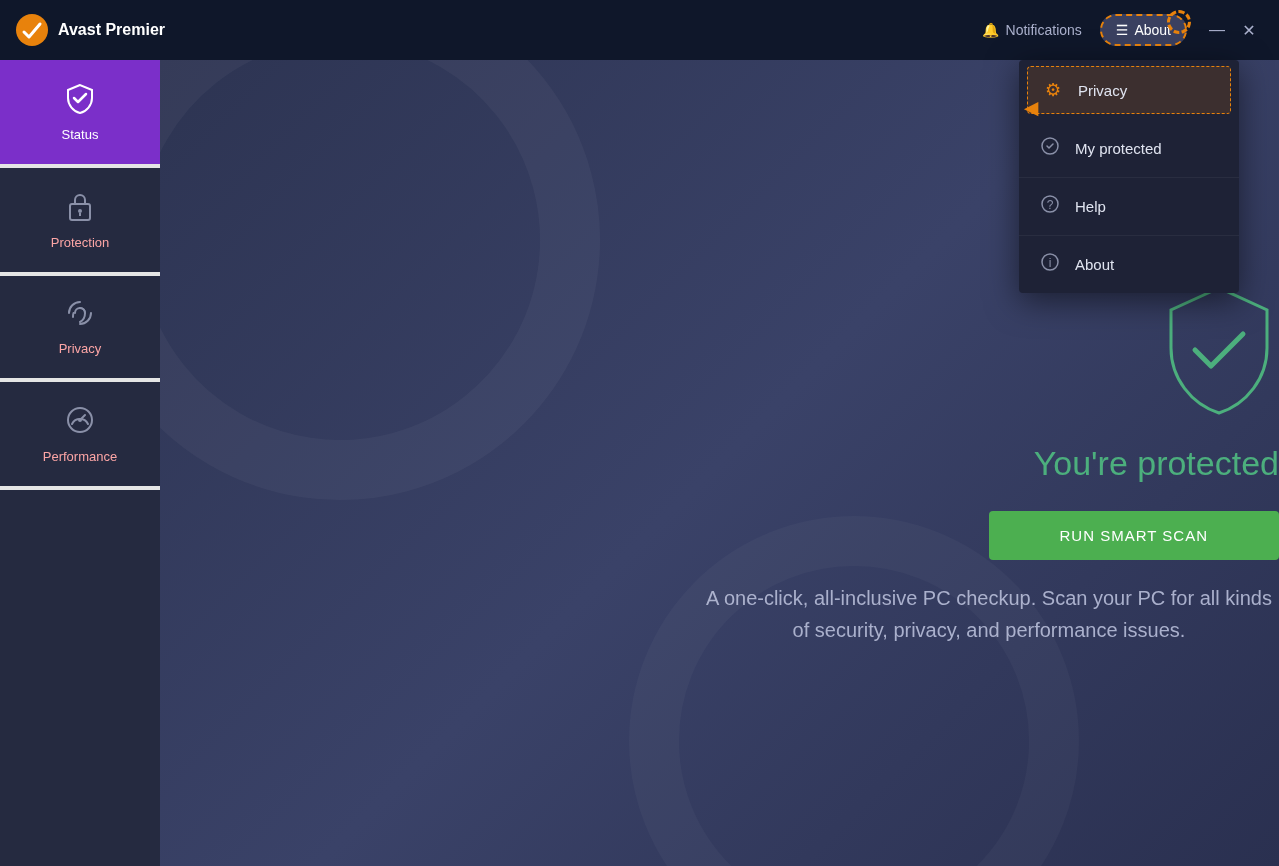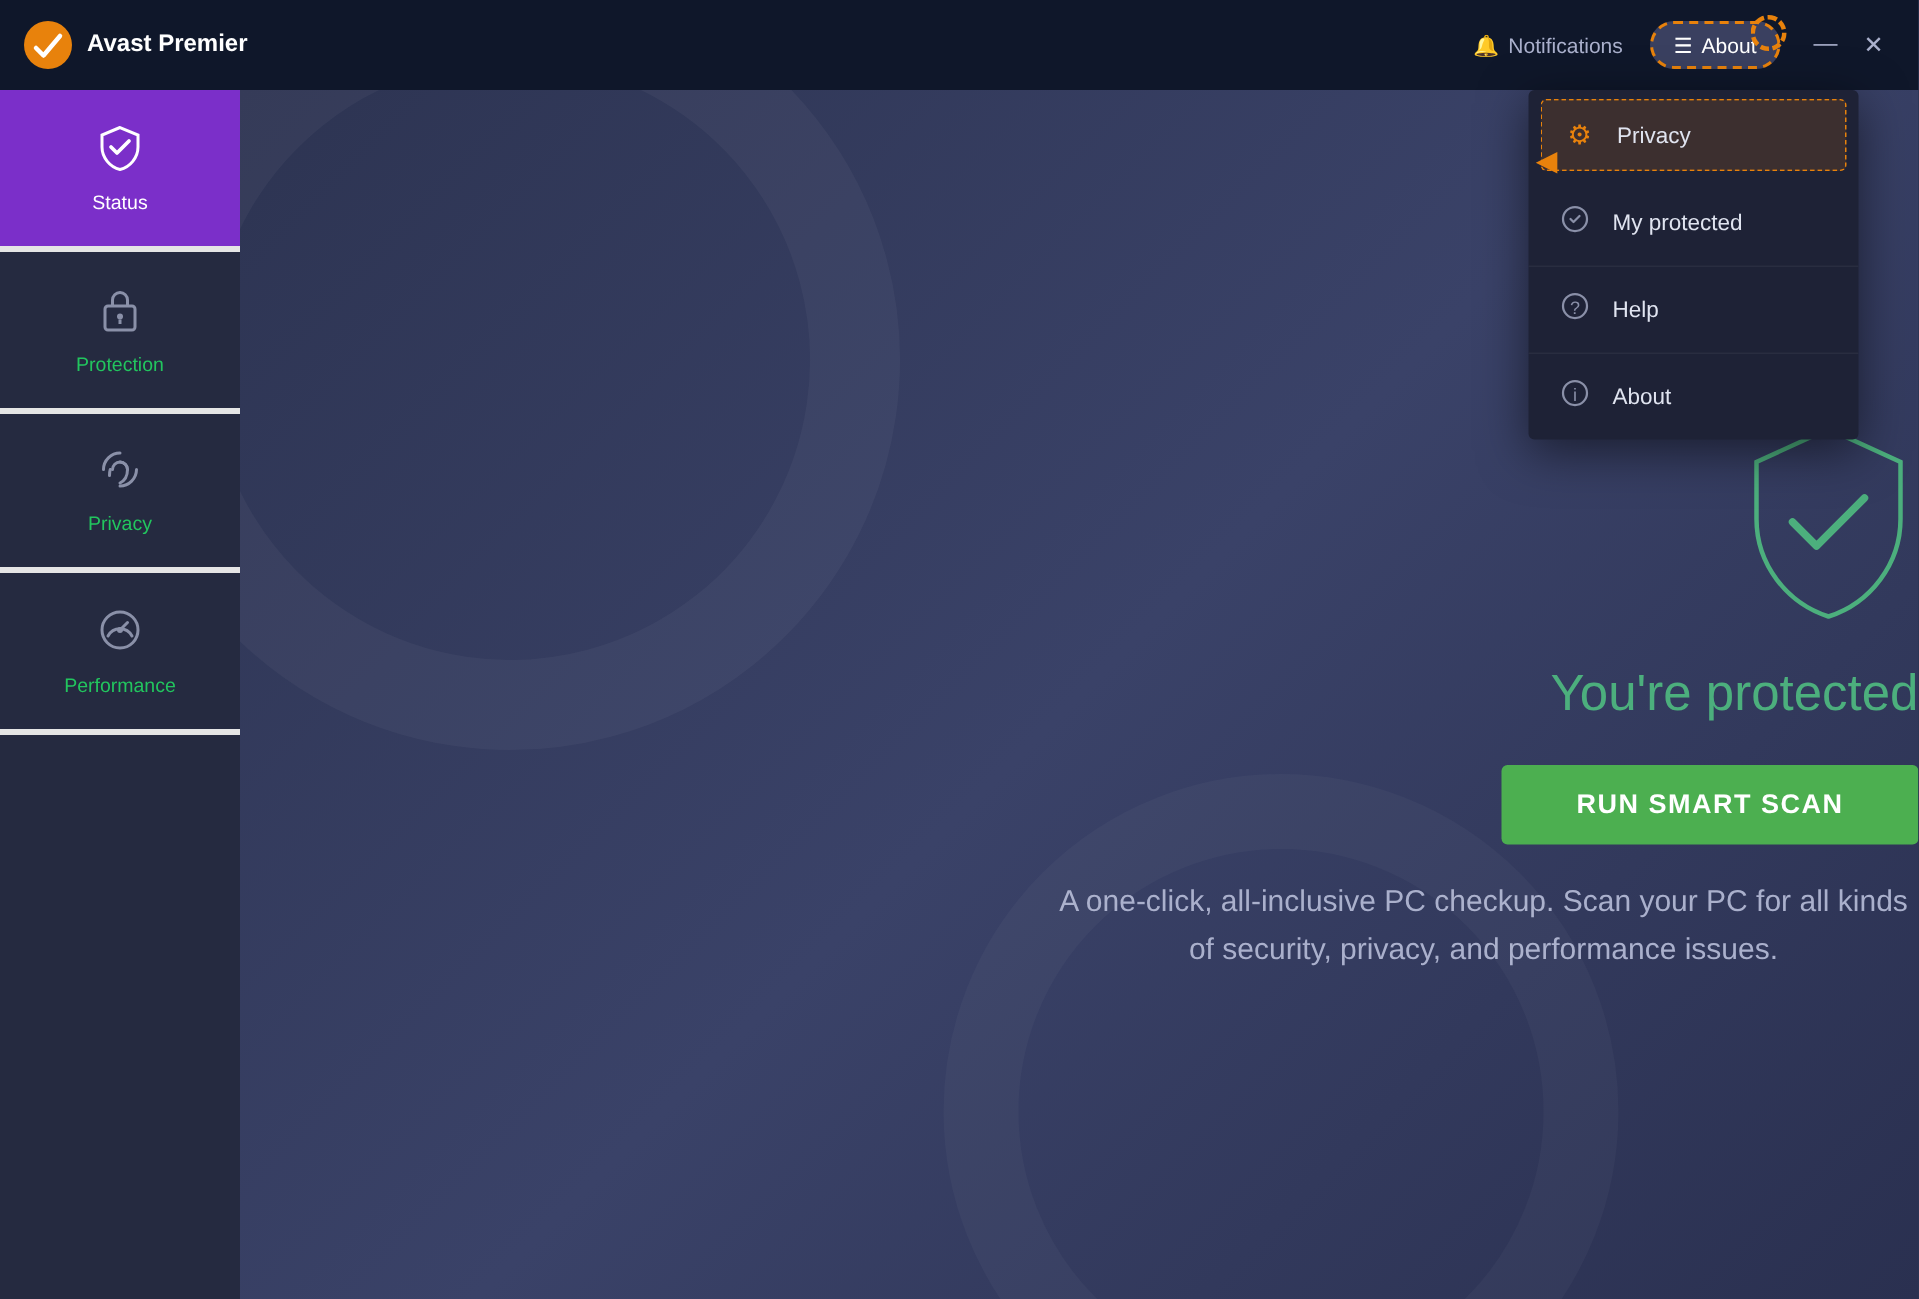--- a/index.html
+++ b/index.html
@@ -129,21 +129,21 @@
     }
     .sidebar-icon {
       color: #aab0cc;
       font-size: 28px;
       line-height: 1;
     }
     .sidebar-item.active .sidebar-icon {
       color: #ffffff;
     }
     .sidebar-label {
-      color: #22c55e;
+      color: #fca5a5;
       font-size: 13px;
       text-align: center;
     }
     .sidebar-item.active .sidebar-label {
       color: #ffffff;
     }
 
     
     .content {
       flex: 1;
@@ -186,23 +186,23 @@
     .protected-text {
       color: #4caf7d;
       font-size: 34px;
       font-weight: 400;
       margin-bottom: 28px;
     }
     .scan-btn {
       background: #4caf50;
       color: #ffffff;
       border: none;
-      padding: 16px 50px;
-      font-size: 18px;
-      font-weight: 700;
+      padding: 16px 71px;
+      font-size: 15px;
+      font-weight: 400;
       letter-spacing: 1px;
       border-radius: 4px;
       cursor: pointer;
       margin-bottom: 22px;
       text-transform: uppercase;
     }
     .scan-description {
       color: #aab0cc;
       font-size: 20px;
       text-align: center;

